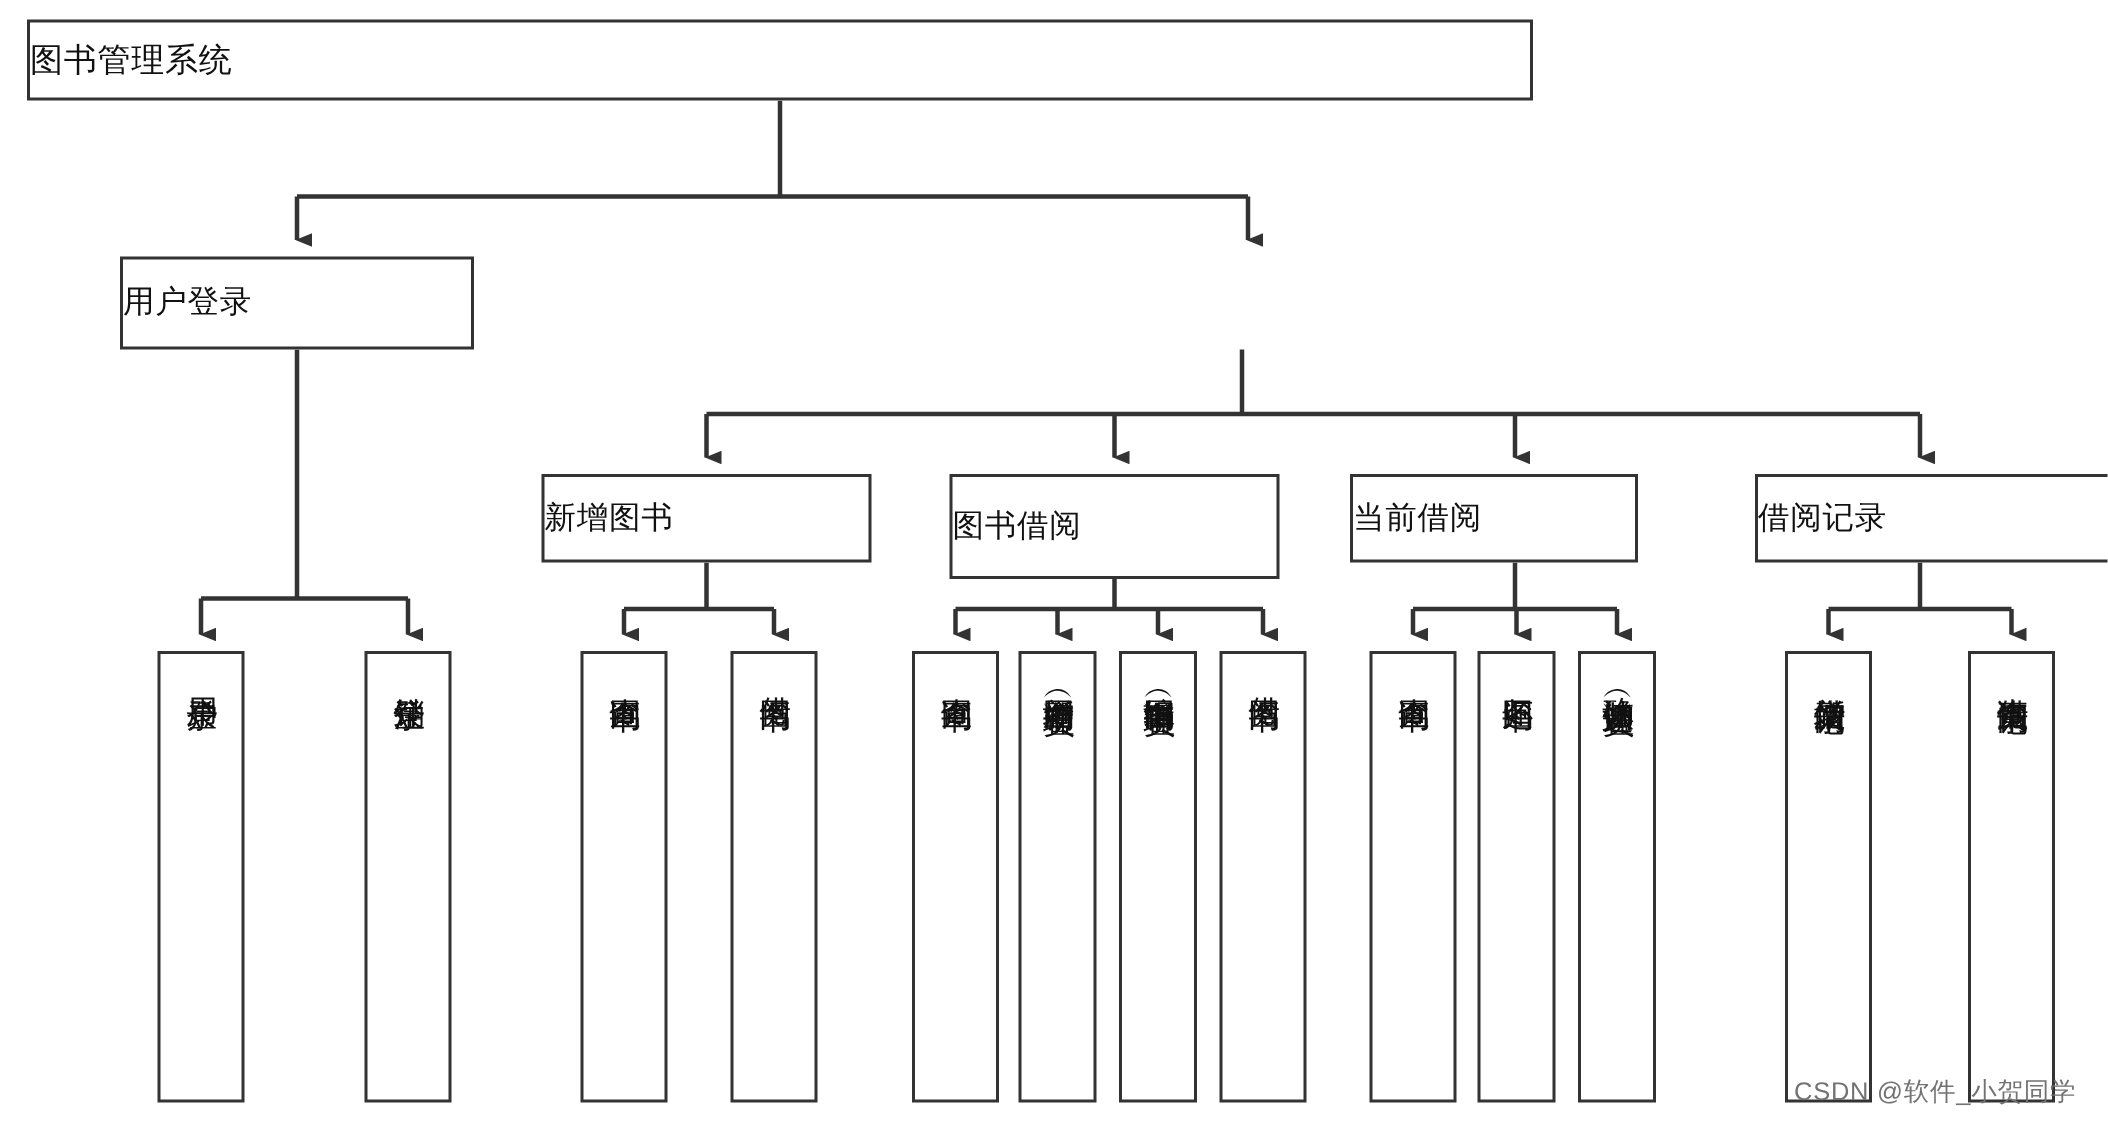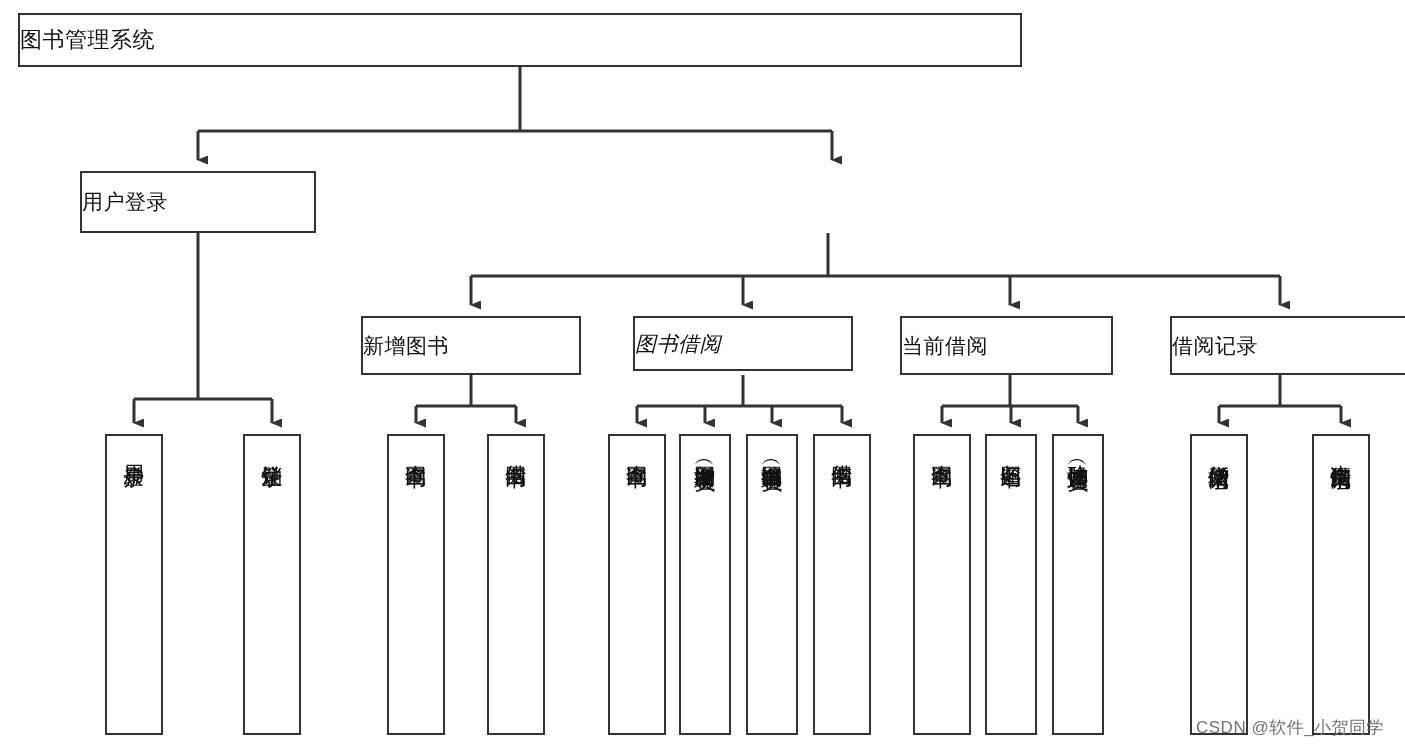--- a/index.html
+++ b/index.html
@@ -141,24 +141,24 @@
     <span class="node-label">图书管理系统</span>
   </div>
 
   <div class="node-box horizontal" style="left:80px; top:171px; width:236px; height:62px;">
     <span class="node-label">用户登录</span>
   </div>
 
   <div class="node-box horizontal" style="left:361px; top:316px; width:220px; height:59px;">
     <span class="node-label">新增图书</span>
   </div>
-  <div class="node-box horizontal" style="left:633px; top:316px; width:220px; height:55px;font-style:italic;">
+  <div class="node-box horizontal" style="left:633px; top:316px; width:220px; height:70px;">
     <span class="node-label">图书借阅</span>
   </div>
-  <div class="node-box horizontal" style="left:900px; top:316px; width:213px; height:59px;">
+  <div class="node-box horizontal" style="left:900px; top:316px; width:192px; height:59px;">
     <span class="node-label">当前借阅</span>
   </div>
   <div class="node-box horizontal" style="left:1170px; top:316px; width:260px; height:59px;">
     <span class="node-label">借阅记录</span>
   </div>
 
   <div class="node-box vertical" style="left:105px; top:434px; width:58px; height:301px;">
     <span class="node-label">用户登录</span>
   </div>
   <div class="node-box vertical" style="left:243px; top:434px; width:58px; height:301px;">

